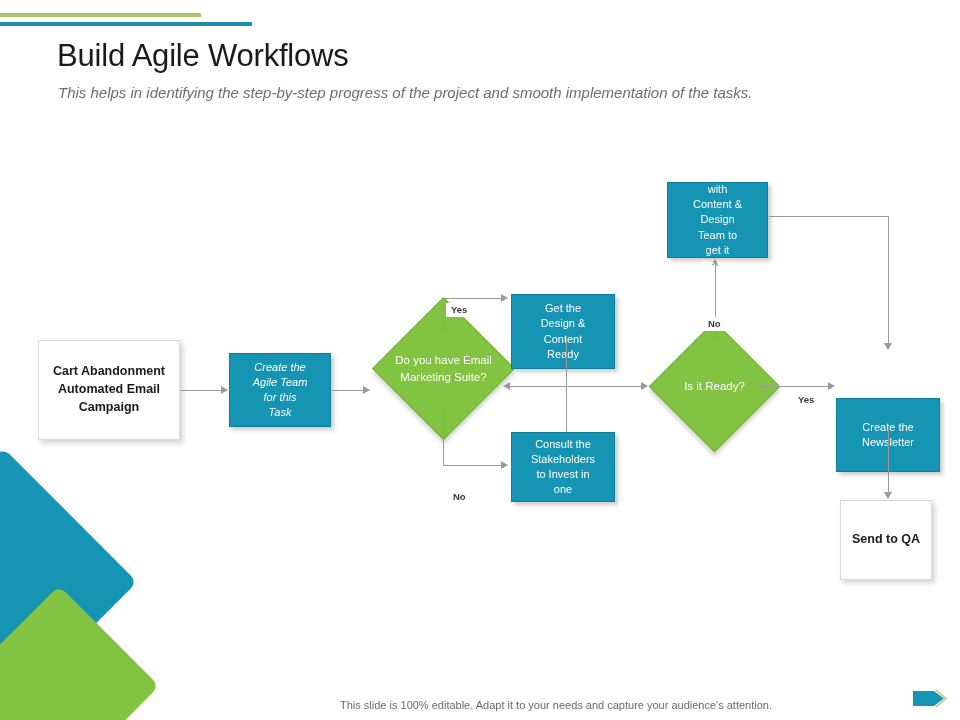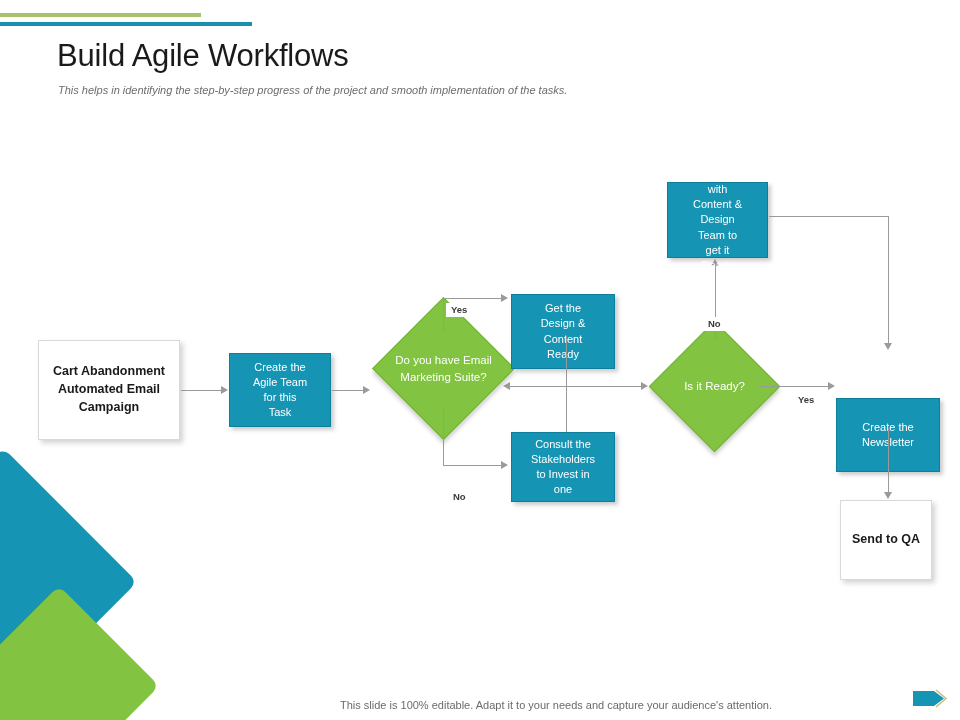--- a/index.html
+++ b/index.html
@@ -36,21 +36,21 @@
     left: 57px; top: 38px;
     font-size: 31px;
     font-weight: normal;
     color: #1a1a1a;
     letter-spacing: -0.2px;
     white-space: nowrap;
   }
   .page-subtitle {
     position: absolute;
     left: 58px; top: 84px;
-    font-size: 11px;
+    font-size: 15px;
     font-style: italic;
     color: #6d6d6d;
     white-space: nowrap;
   }
 
   
   .node {
     position: absolute;
     box-sizing: border-box;
     display: flex;
@@ -190,21 +190,21 @@
 <div class="page-title">Build Agile Workflows</div>
 <div class="page-subtitle">This helps in identifying the step-by-step progress of the project and smooth implementation of the tasks.</div>
 
 <div class="node node-white" style="left:38px; top:340px; width:142px; height:100px;">
   <span class="inner">Cart Abandonment Automated Email Campaign</span>
 </div>
 
 <div class="conn-h" style="left:181px; top:390px; width:40px;"></div>
 <div class="arrow-r" style="left:221px; top:386px;"></div>
 
-<div class="node node-teal" style="left:229px; top:353px; width:102px; height:74px;">
+<div class="node node-teal" style="left:229px; top:353px; width:102px; height:74px;font-style:italic;">
   <span class="inner">Create the Agile Team for this Task</span>
 </div>
 
 <div class="conn-h" style="left:332px; top:390px; width:31px;"></div>
 <div class="arrow-r" style="left:363px; top:386px;"></div>
 
 <div class="diamond" style="left:393px; top:318px; width:101px; height:101px;">
   <div class="shape"></div>
   <div class="label">Do you have Email Marketing Suite?</div>
 </div>

